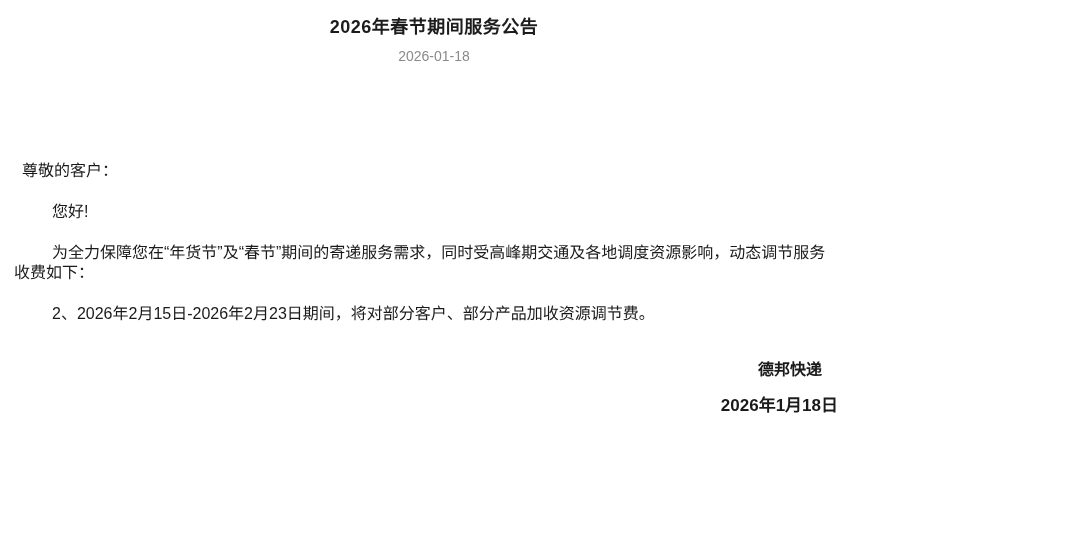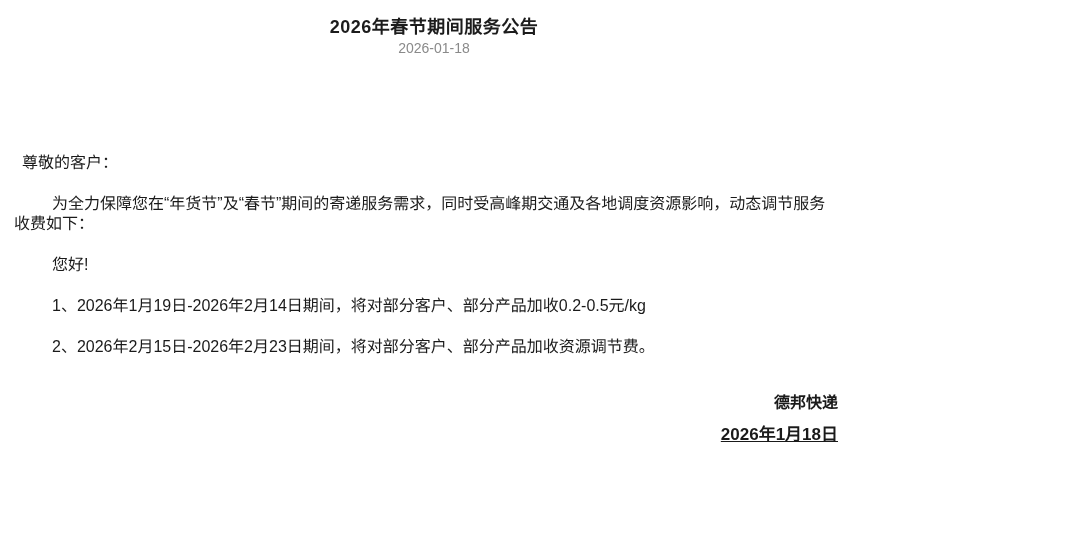--- a/index.html
+++ b/index.html
@@ -23,20 +23,21 @@
   .notice-title {
     margin: 0;
     text-align: center;
     font-size: 18px;
     line-height: 24px;
     font-weight: bold;
     color: #1c1c1c;
     letter-spacing: 0.5px;
   }
   .notice-pubdate {
+    margin-top: 8px;
     text-align: center;
     font-size: 14px;
     line-height: 18px;
     color: #8a8a8a;
   }
   .notice-body {
     margin-top: 96px;
     padding: 0 30px 0 14px;
     font-size: 16px;
     color: #1a1a1a;
@@ -49,50 +50,48 @@
     margin: 0 0 21px 0;
     line-height: 20px;
     text-indent: 38px;
   }
   .sign-block {
     margin-top: 36px;
     text-align: right;
     font-weight: bold;
   }
   .sign-company {
-    margin: 0;
+    margin: 16px;
     line-height: 20px;
     font-size: 16px;
   }
   .sign-date {
     margin: 12px 0 13px 0;
     line-height: 20px;
     font-size: 17px;
-    text-decoration: underline;
   }
 </style>
 </head>
 <body>
 
 <div class="page">
 
   <header class="notice-header">
     <h1 class="notice-title">2026年春节期间服务公告</h1>
     <div class="notice-pubdate">2026-01-18</div>
   </header>
 
   <main class="notice-body">
 
     <p class="salutation">尊敬的客户：</p>
 
+    <p class="para">您好!</p>
+
     <p class="para">为全力保障您在“年货节”及“春节”期间的寄递服务需求，同时受高峰期交通及各地调度资源影响，动态调节服务收费如下：</p>
 
-    <p class="para">您好!</p>
-
-    <p class="para">1、2026年1月19日-2026年2月14日期间，将对部分客户、部分产品加收0.2-0.5元/kg</p>
 
     <p class="para">2、2026年2月15日-2026年2月23日期间，将对部分客户、部分产品加收资源调节费。</p>
 
 
 
     <div class="sign-block">
       <p class="sign-company">德邦快递</p>
       <p class="sign-date">2026年1月18日</p>
     </div>
 

